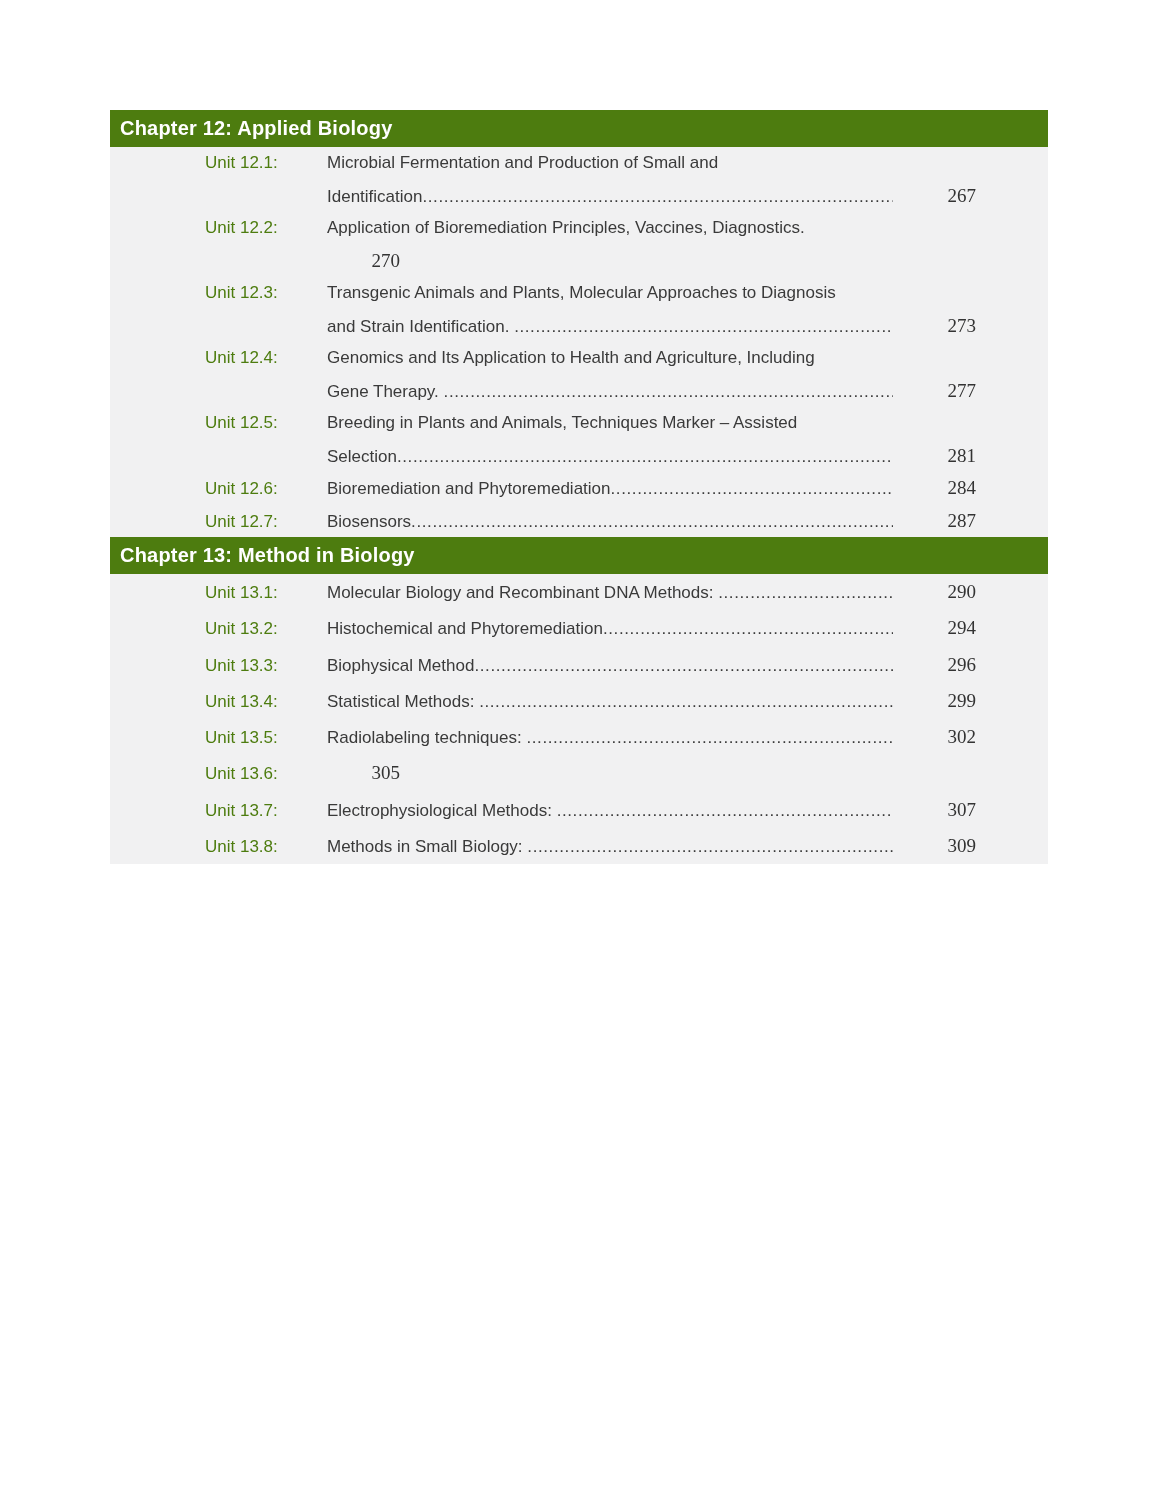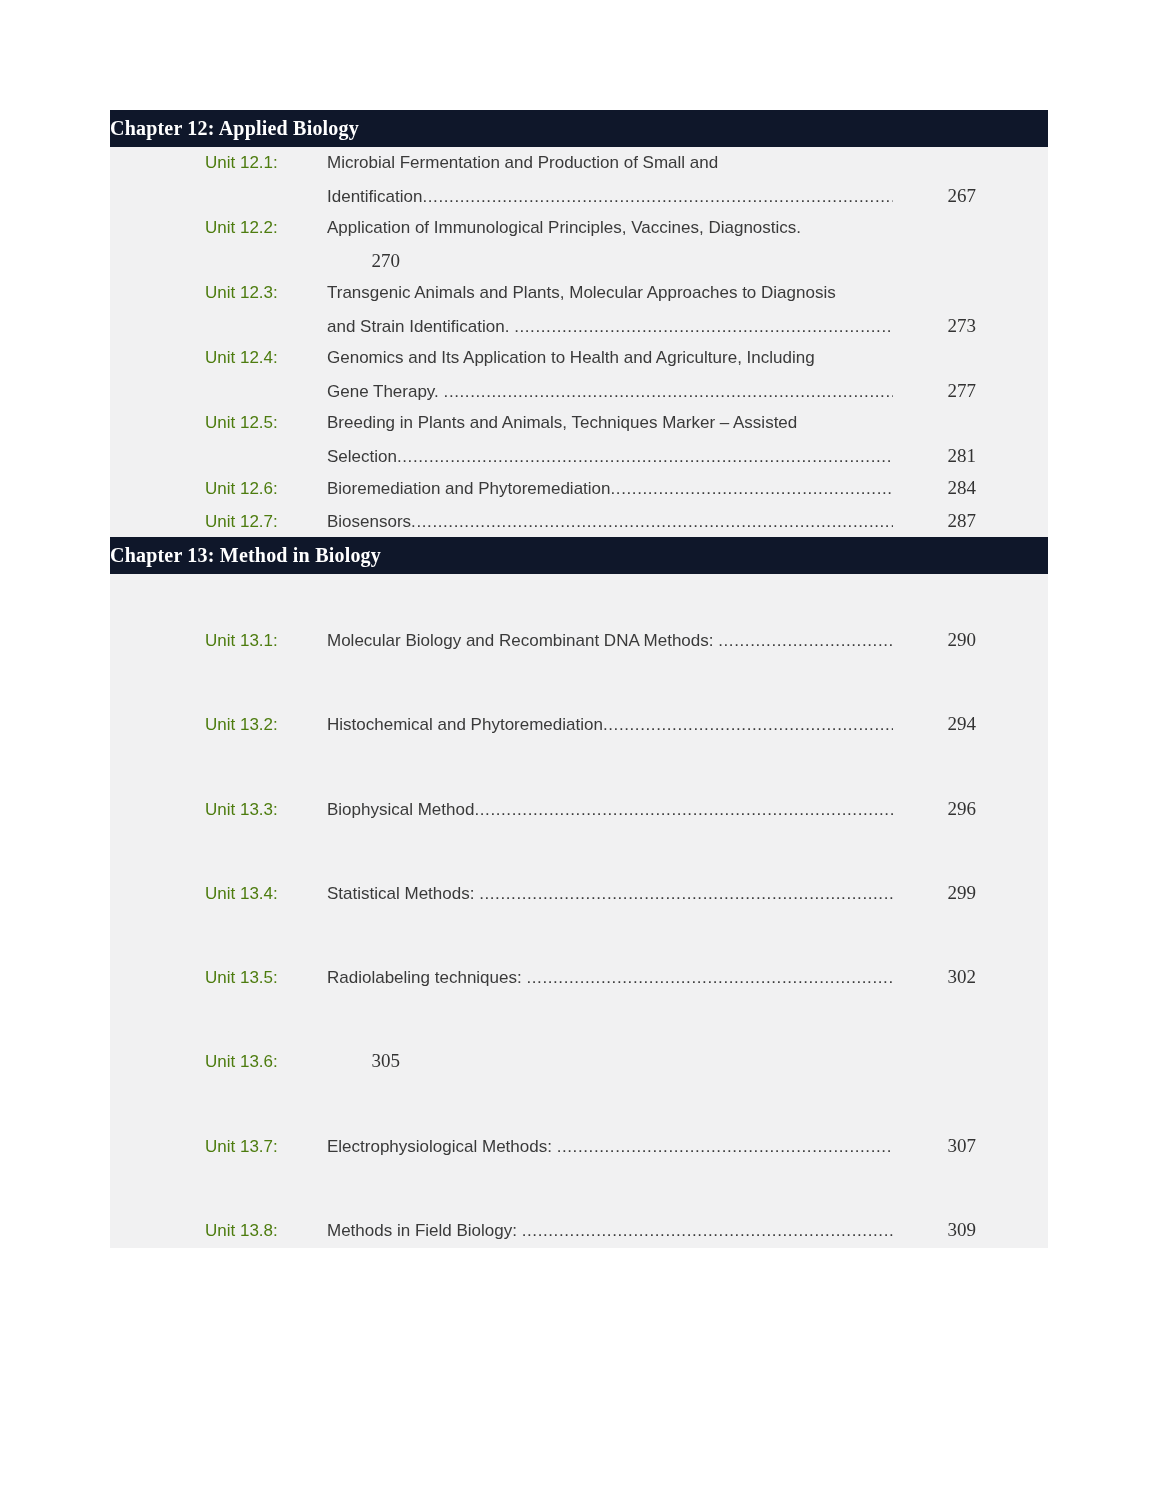--- a/index.html
+++ b/index.html
@@ -17,42 +17,41 @@
   }
   .toc-panel {
     position: absolute;
     left: 110px;
     top: 110px;
     width: 938px;
     background: #f1f1f2;
   }
   .chapter-bar {
     height: 37px;
-    background: #0f172a;
+    background: #4d7c0f;
     color: #ffffff;
     font-size: 20px;
     font-weight: bold;
     line-height: 37px;
+    padding-left: 10px;
     box-sizing: border-box;
     letter-spacing: 0.2px;
-    font-family: Liberation Serif, serif;
   }
   .entries {
     padding-left: 95px;
   }
   .line {
     display: flex;
     align-items: baseline;
     height: 32.5px;
     line-height: 32.5px;
   }
   .sec13 .line {
     height: 36.3px;
     line-height: 36.3px;
-    margin-top: 48px;
   }
   .col-label {
     flex: none;
     width: 122px;
     font-size: 17px;
     color: #4d7c0f;
     white-space: nowrap;
   }
   .col-body {
     flex: 1 1 auto;
@@ -116,21 +115,21 @@
               <span class="leader"></span>
             </div>
           <div class="col-page">267</div>
         </div>
       </div>
 
       <div class="entry">
         <div class="line">
           <div class="col-label">Unit 12.2:</div>
           <div class="col-body">
-              <span class="txt">Application of Immunological Principles, Vaccines, Diagnostics.</span>
+              <span class="txt">Application of Bioremediation Principles, Vaccines, Diagnostics.</span>
             </div>
           <div class="col-page"></div>
         </div>
         <div class="line">
           <div class="col-label"></div>
           <div class="col-page">270</div>
         </div>
       </div>
 
       <div class="entry">
@@ -284,21 +283,21 @@
               <span class="leader"></span>
             </div>
           <div class="col-page">307</div>
         </div>
       </div>
 
       <div class="entry">
         <div class="line">
           <div class="col-label">Unit 13.8:</div>
           <div class="col-body">
-              <span class="txt">Methods in Field Biology: </span>
+              <span class="txt">Methods in Small Biology: </span>
               <span class="leader"></span>
             </div>
           <div class="col-page">309</div>
         </div>
       </div>
 
     </div>
   </div>
 </div>
 

